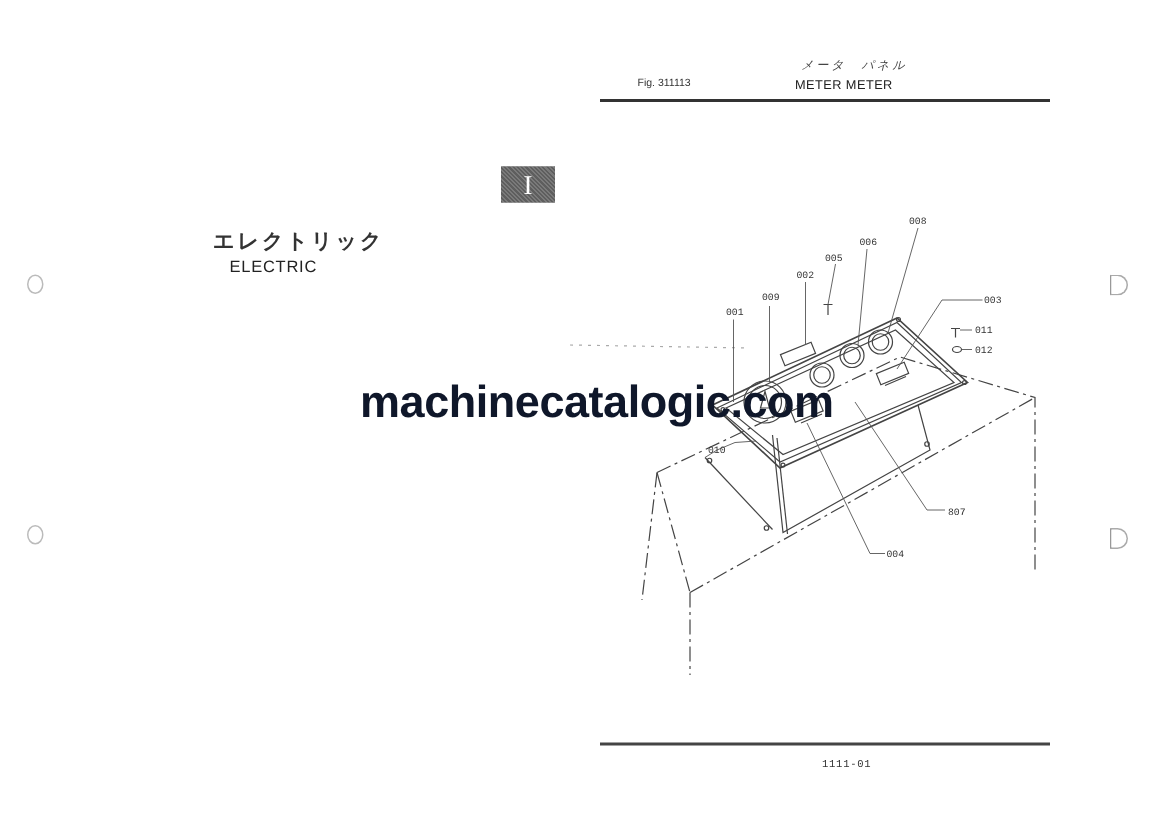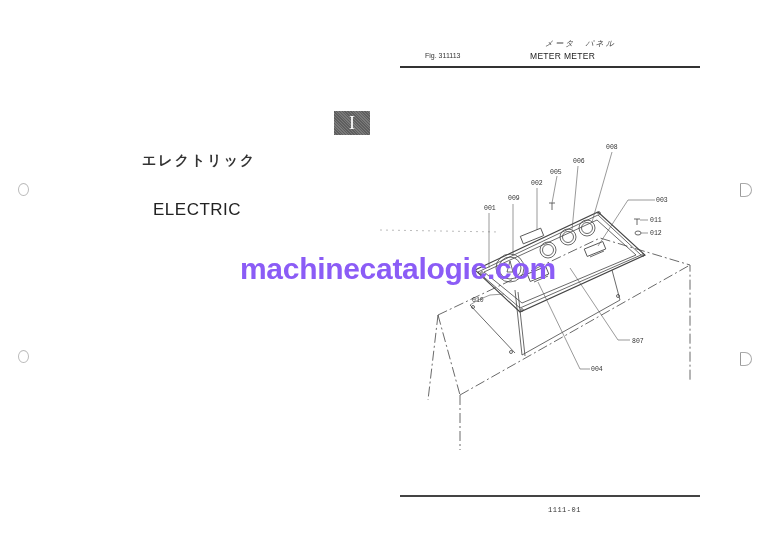--- a/index.html
+++ b/index.html
@@ -1,30 +1,30 @@
 <!DOCTYPE html>
 <html><head>
   <meta charset="utf-8">
   <style>
     html, body { margin: 0; padding: 0; background: #ffffff; }
     body { width: 768px; height: 543px; position: relative; overflow: hidden; font-family: "Liberation Sans", sans-serif; color: #222; }
     .abs { position: absolute; }
     .fig-no { left: 425px; top: 52px; font-size: 7px; color: #333; }
-    .title-jp { left: 545px; top: 38px; font-size: 8px; color: #444; letter-spacing: 2px; font-style: italic; text-align: right; }
+    .title-jp { left: 534px; top: 38px; font-size: 8px; color: #444; letter-spacing: 2px; font-style: italic; text-align: right; }
     .title-en { left: 530px; top: 51px; font-size: 8.5px; color: #222; letter-spacing: 0.3px; }
     .top-rule { left: 400px; top: 66px; width: 300px; height: 1.5px; background: #333; }
     .bottom-rule { left: 400px; top: 495px; width: 300px; height: 1.5px; background: #444; }
     .page-no { left: 548px; top: 506px; font-size: 7px; color: #333; font-family: "Liberation Mono", monospace; letter-spacing: 0.5px; text-align: right; }
     .section-tab { left: 334px; top: 111px; width: 36px; height: 24px; background: #6b6b6b; background-image: repeating-linear-gradient(45deg, #5e5e5e 0 1px, #7a7a7a 1px 2px); }
     .section-tab span { position: absolute; left: 0; top: 2px; width: 100%; text-align: center; color: #fff; font-size: 18px; font-family: "Liberation Serif", serif; line-height: 20px; }
     .sect-jp { left: 142px; top: 152px; font-size: 14px; color: #333; letter-spacing: 2px; font-weight: bold; }
-    .sect-en { left: 153px; top: 172px; font-size: 17px; color: #222; letter-spacing: 0.5px; margin-top: 28px; }
+    .sect-en { left: 153px; top: 172px; font-size: 11px; color: #222; letter-spacing: 0.5px; }
     .binder { width: 9px; height: 11px; border: 1px solid #bbb; border-radius: 50%; }
     .binder-d { width: 10px; height: 12px; border: 1px solid #aaa; border-left: 1.5px solid #999; border-radius: 0 7px 7px 0; }
-    .watermark { left: 240px; top: 252px; font-size: 30px; font-weight: bold; color: #8b5cf6; letter-spacing: -0.3px; z-index: 5; text-align: center; }
+    .watermark { left: 240px; top: 252px; font-size: 30px; font-weight: bold; color: #0f172a; letter-spacing: -0.3px; z-index: 5; text-align: center; }
     .diagram { left: 0; top: 0; width: 768px; height: 543px; }
     .plabel { font-size: 6.5px; font-family: "Liberation Mono", monospace; fill: #333; }
   </style>
 </head>
 <body>
 
 <div class="abs fig-no">Fig. 311113</div>
 <div class="abs title-jp">メータ　パネル</div>
 <div class="abs title-en">METER METER</div>
 <div class="abs top-rule"></div>

